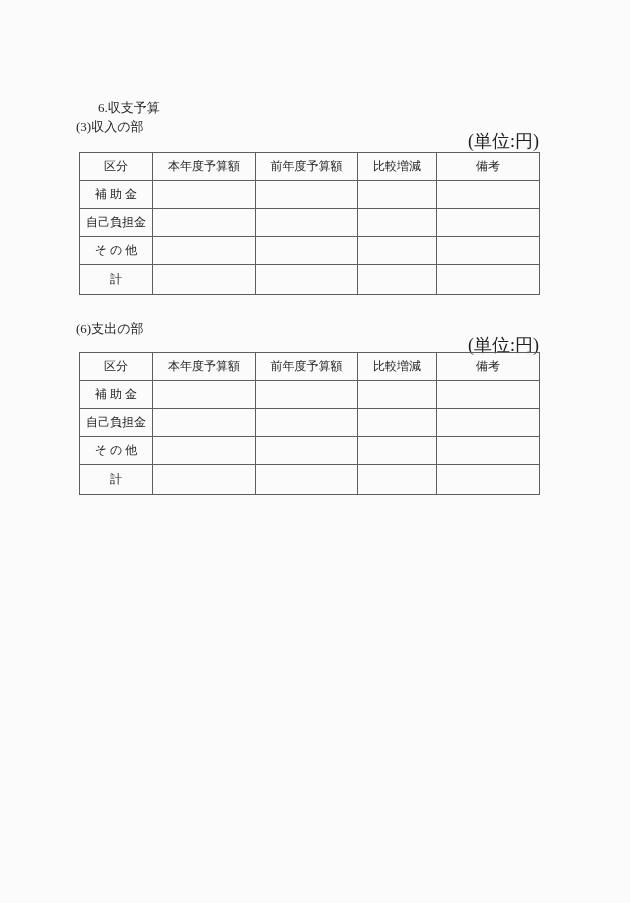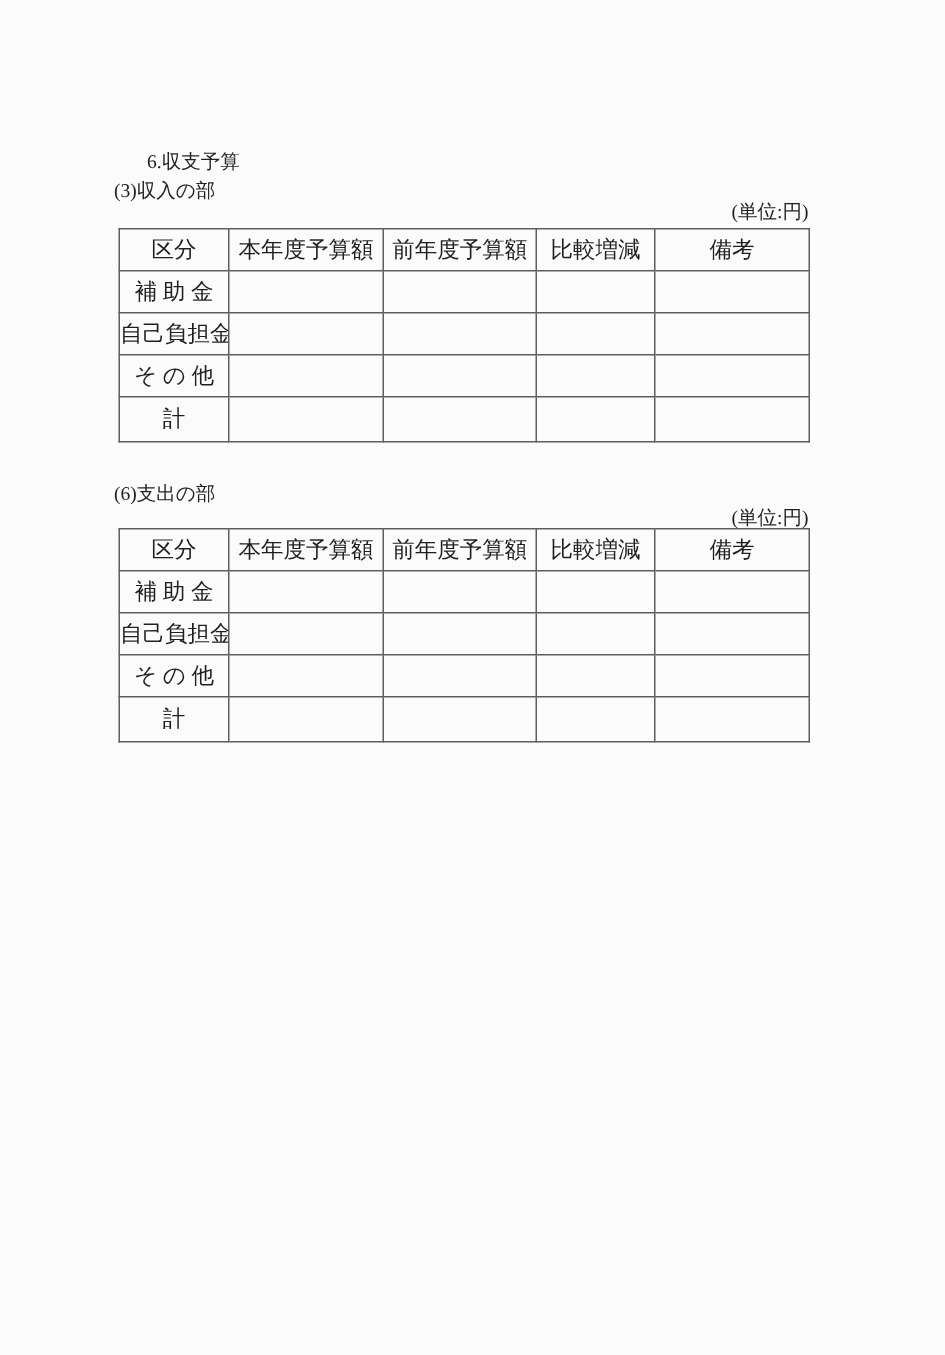--- a/index.html
+++ b/index.html
@@ -23,42 +23,42 @@
     line-height: 14px;
     white-space: pre;
   }
   .title   { left: 82px; top: 101px; margin-left: 16px; }
   .h1      { left: 76px; top: 120px; }
   .h2      { left: 76px; top: 322px; }
   .unit {
     position: absolute;
     left: 79px;
     width: 460px;
-    font-size: 13px;
+    font-size: 18px;
     line-height: 14px;
     text-align: right;
     white-space: pre;
   }
   .u1 { top: 134px; }
   .u2 { top: 338px; }
   table.budget-table {
     position: absolute;
     left: 79px;
     width: 460px;
     border-collapse: collapse;
     table-layout: fixed;
     border: 1px solid #333;
     background: transparent;
   }
   .t1 { top: 152px; }
   .t2 { top: 352px; }
   table.budget-table th,
   table.budget-table td {
     border: 1px solid #5e5e5e;
-    font-size: 15px;
+    font-size: 12px;
     font-weight: normal;
     padding: 0;
     vertical-align: middle;
     overflow: hidden;
   }
   table.budget-table thead tr { height: 28px; }
   table.budget-table tbody tr { height: 28px; }
   table.budget-table tbody tr.last { height: 30px; }
   th.hdr { text-align: center; }
   td.lbl { text-align: center; padding: 0 5px; white-space: pre; }

